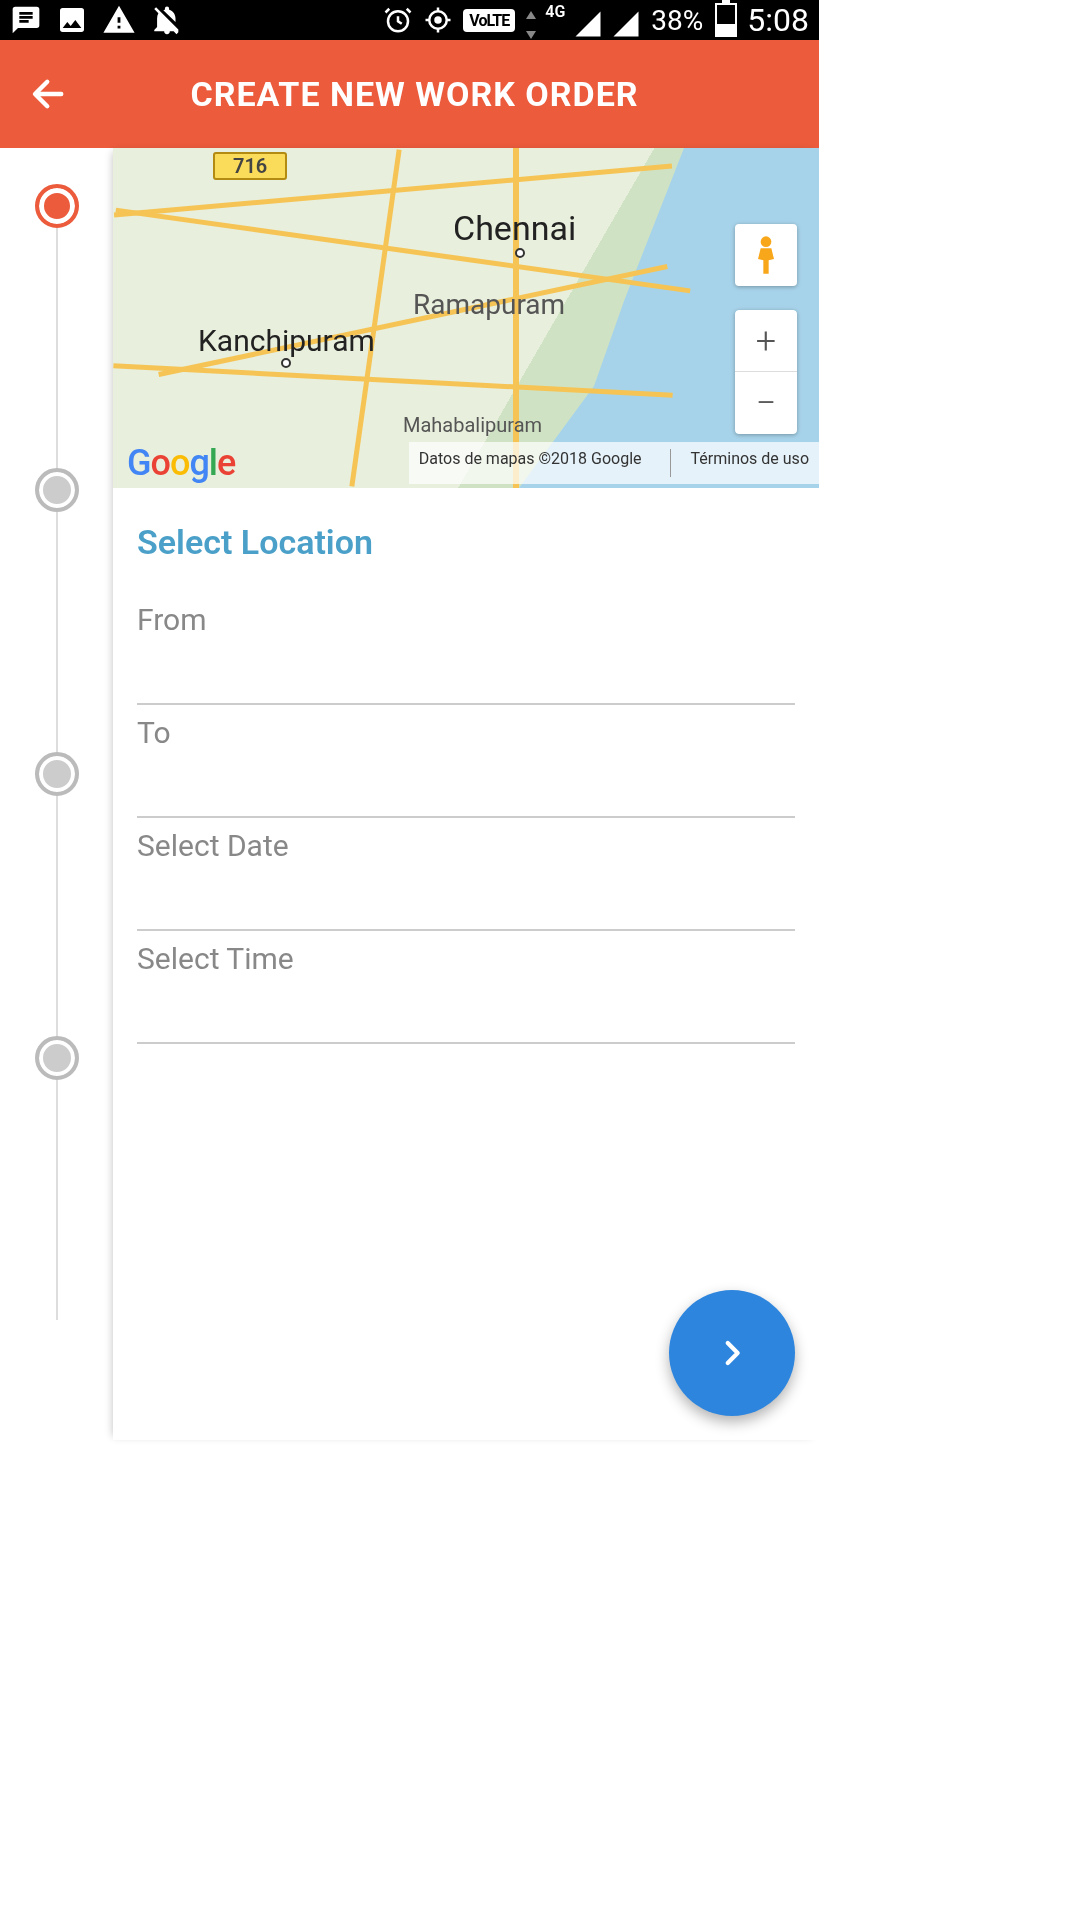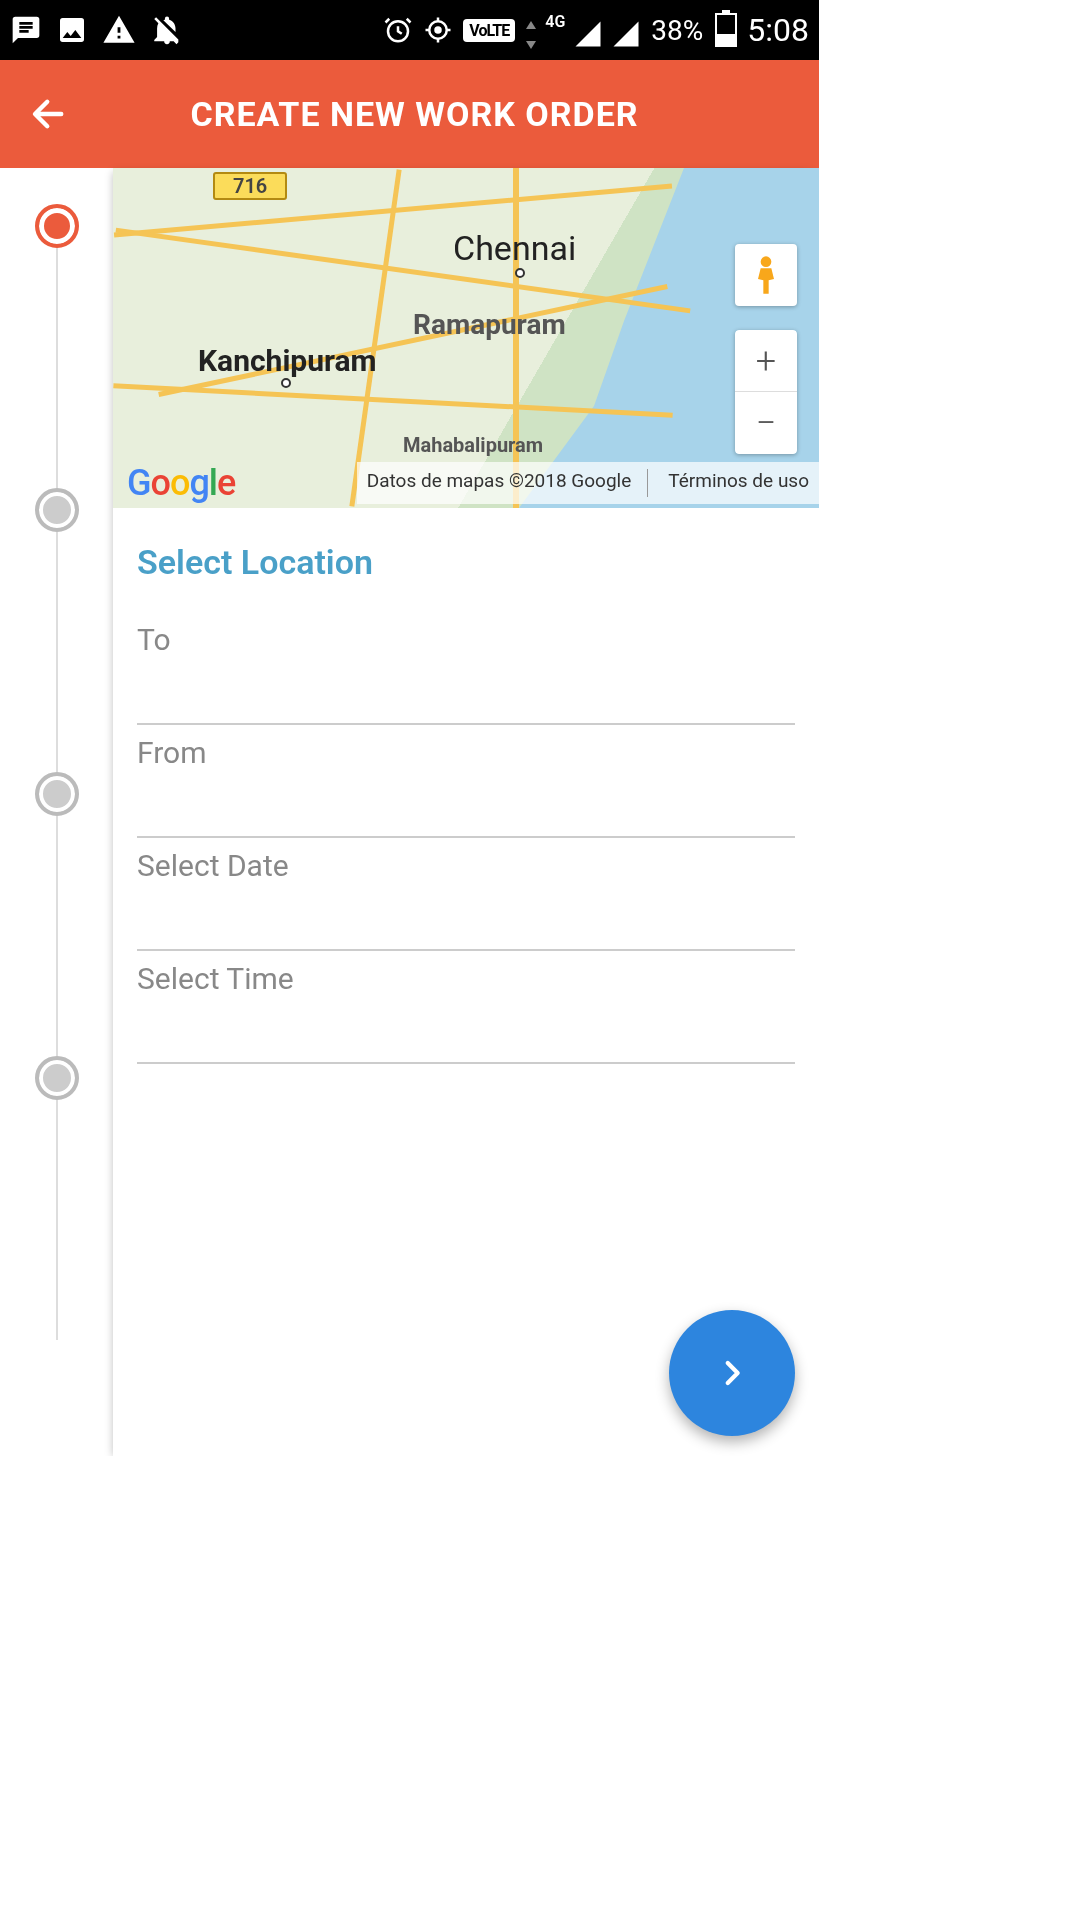--- a/index.html
+++ b/index.html
@@ -1,19 +1,19 @@
 <!DOCTYPE html>
 <html><head>
 <meta charset="utf-8">
 <style>
   * { margin:0; padding:0; box-sizing:border-box; font-family: Roboto, Arial, sans-serif; }
   html,body { width:819px; height:1456px; background:#fff; overflow:hidden; }
 
   
-  .status-bar { height:60px; background:#000; color:#fff; display:flex; align-items:center; padding:0 10px; }
+  .status-bar { height:40px; background:#000; color:#fff; display:flex; align-items:center; padding:0 10px; }
   .status-left { display:flex; gap:14px; align-items:center; }
   .status-right { margin-left:auto; display:flex; gap:10px; align-items:center; }
   .status-bar svg { display:block; }
   .volte-badge { background:#fff; color:#000; font-weight:700; font-size:16px; padding:2px 6px; border-radius:4px; letter-spacing:-1px; }
   .sig-cluster { display:flex; align-items:flex-end; gap:8px; }
   .sig-4g { font-size:16px; font-weight:600; margin-bottom:18px; }
   .batt-pct { font-size:28px; font-weight:400; }
   .clock { font-size:32px; font-weight:400; }
   .batt-icon { width:22px; height:34px; border:2px solid #fff; position:relative; margin-left:2px; }
   .batt-icon::before { content:""; position:absolute; top:-5px; left:5px; width:8px; height:3px; background:#fff; }
@@ -38,21 +38,21 @@
   .map { height:340px; position:relative; overflow:hidden; background:#cfe3c4; }
   .water { position:absolute; right:0; top:0; width:300px; height:100%; background:#a7d3ea; clip-path:polygon(55% 0,100% 0,100% 100%,0 100%,25% 70%,35% 45%); }
   .land { position:absolute; inset:0; background:linear-gradient(120deg,#e8efdc 0%,#e8efdc 60%,transparent 60%); }
   .road { position:absolute; background:#f5c455; height:5px; }
   .road.r1 { top:40px; left:0; width:560px; transform:rotate(-5deg);}
   .road.r2 { top:100px; left:0; width:580px; transform:rotate(8deg);}
   .road.r3 { top:170px; left:40px; width:520px; transform:rotate(-12deg);}
   .road.r4 { top:230px; left:0; width:560px; transform:rotate(3deg);}
   .road.rv { top:0; left:400px; width:6px; height:340px; }
   .road.rv2 { top:0; left:260px; width:5px; height:340px; transform:rotate(8deg);}
-  .map-city { position:absolute; font-weight:700; color:#222; }
+  .map-city { position:absolute; font-weight:400; color:#222; }
   .map-city.lg { font-size:34px; top:60px; left:340px; font-weight:400;}
   .map-city.md1 { font-size:28px; top:140px; left:300px; color:#555;}
   .map-city.md2 { font-size:30px; top:175px; left:85px; }
   .map-city.md3 { font-size:20px; top:265px; left:290px; color:#555;}
   .map-marker { position:absolute; width:10px; height:10px; border:2px solid #333; border-radius:50%; background:#fff;}
   .map-badge { position:absolute; top:4px; left:100px; background:#fbdc5a; border:2px solid #b38a12; border-radius:3px; padding:0 18px; font-size:20px; font-weight:600; color:#444;}
   .map-controls { position:absolute; right:22px; top:76px; display:flex; flex-direction:column; gap:24px; }
   .map-btn { width:62px; background:#fff; border-radius:4px; box-shadow:0 1px 4px rgba(0,0,0,.3); display:flex; align-items:center; justify-content:center; }
   .pegman { height:62px; }
   .zoom-btn { width:62px; height:62px; background:#fff; display:flex; align-items:center; justify-content:center; font-size:36px; color:#555; font-weight:300;}
@@ -60,21 +60,21 @@
   .zoom-btn.out { border-radius:0 0 4px 4px;}
   .zoom-wrap { border-radius:4px; box-shadow:0 1px 4px rgba(0,0,0,.3); overflow:hidden;}
   .map-footer { position:absolute; bottom:4px; left:0; right:0; display:flex; }
   .google-logo { font-size:36px; font-weight:500; margin-left:14px; letter-spacing:-1px;}
   .google-logo span:nth-child(1){color:#4285F4;}
   .google-logo span:nth-child(2){color:#EA4335;}
   .google-logo span:nth-child(3){color:#FBBC05;}
   .google-logo span:nth-child(4){color:#4285F4;}
   .google-logo span:nth-child(5){color:#34A853;}
   .google-logo span:nth-child(6){color:#EA4335;}
-  .map-attrib { margin-left:auto; display:flex; gap:16px; padding:7px 10px; background:rgba(255,255,255,.7); font-size:19px; color:#333;}
+  .map-attrib { margin-left:auto; display:flex; gap:28px; padding:7px 10px; background:rgba(255,255,255,.7); font-size:16px; color:#333;}
   .map-attrib .terms { border-left:1px solid #999; padding-left:20px;}
 
   
   .form-area { padding:34px 24px 0 24px; }
   .section-title { color:#4aa0c8; font-size:34px; font-weight:600; margin-bottom:40px; }
   .field { margin-bottom:10px; }
   .field-label { color:#888; font-size:30px; font-weight:400; }
   .field-input { height:64px; border:none; border-bottom:2px solid #ccc; width:100%; font-size:28px; background:transparent; outline:none; margin-top:4px;}
 
   
@@ -207,25 +207,25 @@
           <span>Datos de mapas ©2018 Google</span>
           <span class="terms">Términos de uso</span>
         </div>
       </div>
     </div>
 
     <div class="form-area">
       <div class="section-title">Select Location</div>
 
       <div class="field">
+        <div class="field-label">From</div>
+        <input class="field-input" value="" style="">
+      </div>
+      <div class="field">
         <div class="field-label">To</div>
-        <input class="field-input" value="" style="">
-      </div>
-      <div class="field">
-        <div class="field-label">From</div>
         <input class="field-input" value="" style="">
       </div>
       <div class="field">
         <div class="field-label">Select Date</div>
         <input class="field-input" value="" style="">
       </div>
       <div class="field">
         <div class="field-label">Select Time</div>
         <input class="field-input" value="" style="">
       </div>

